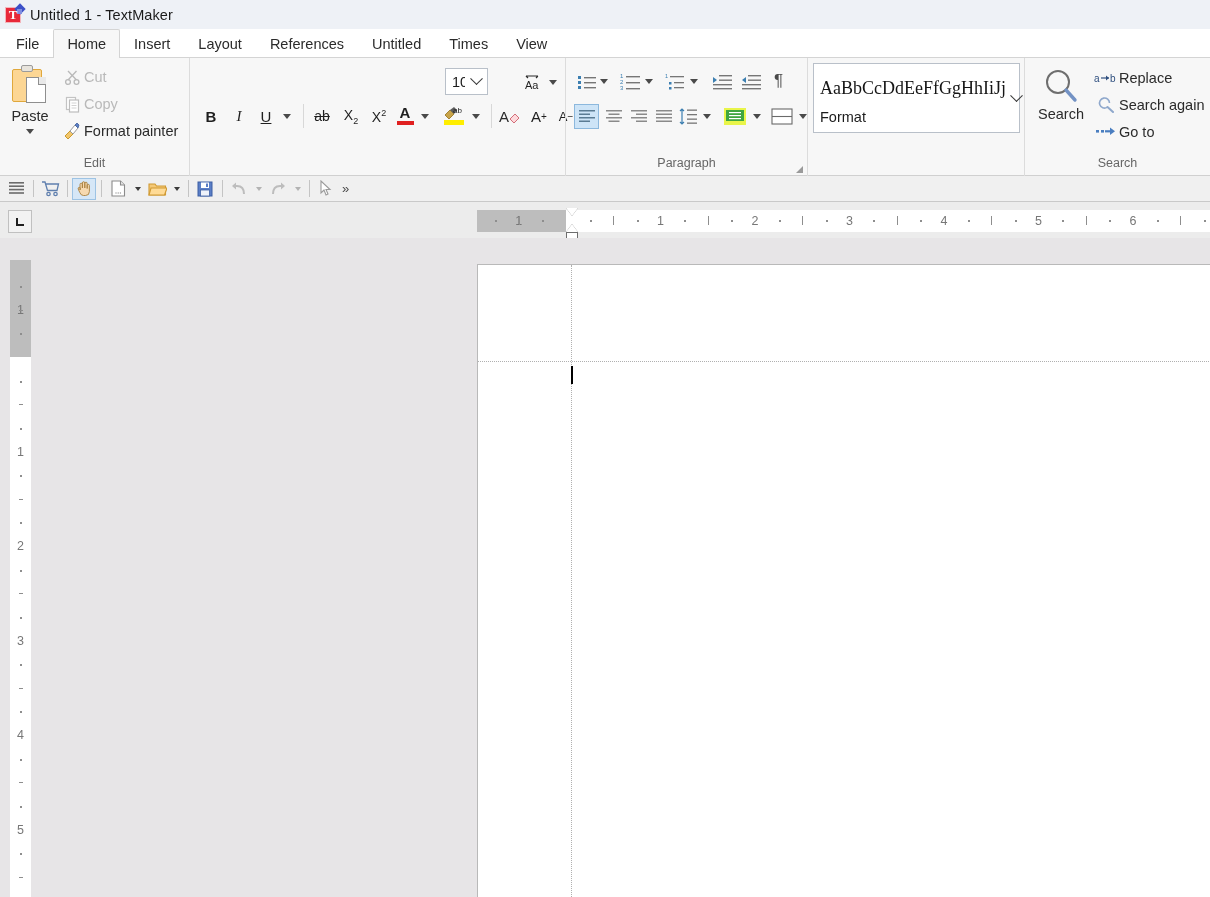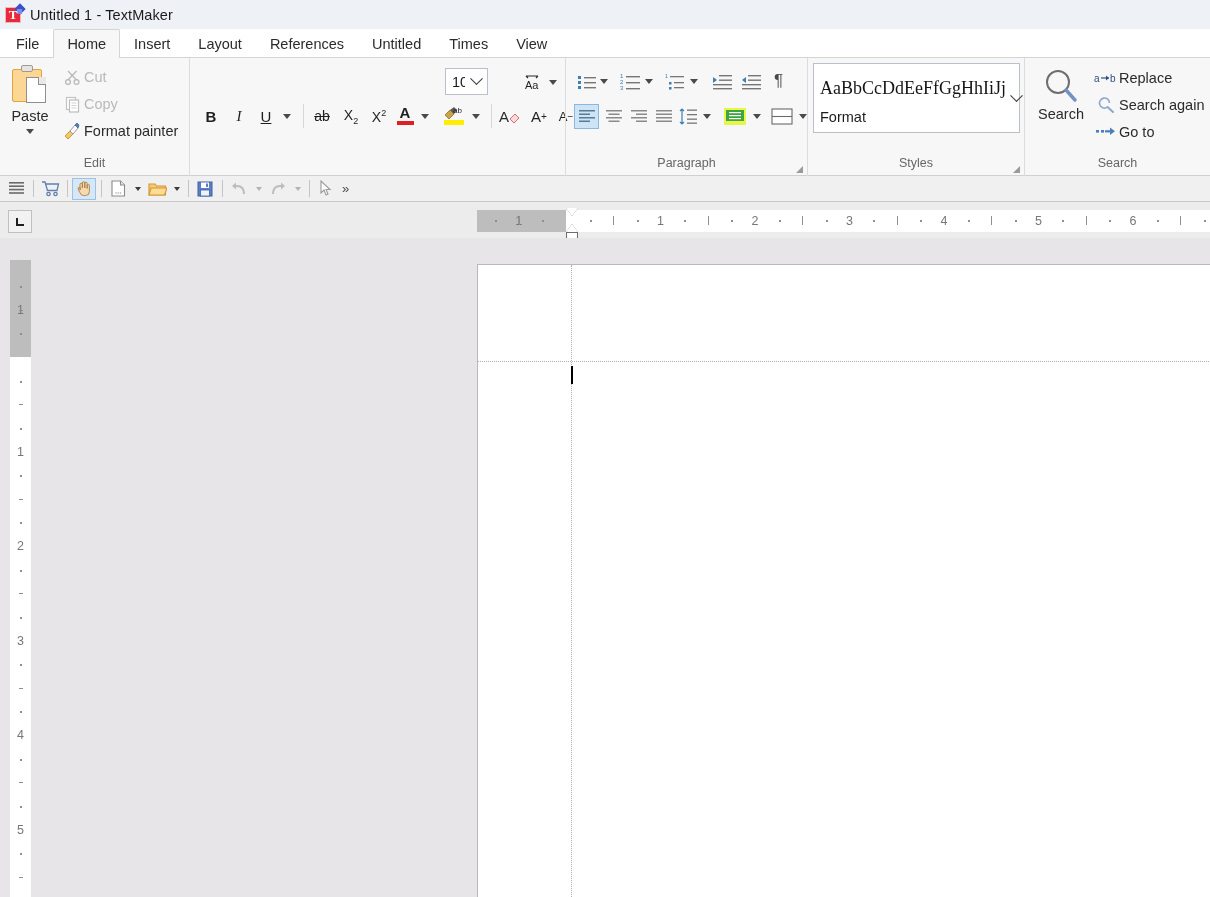--- a/index.html
+++ b/index.html
@@ -677,24 +677,20 @@
     <div class="group-body">
       <div id="style-box">
         <div id="style-inner">
           <div id="style-sample">AaBbCcDdEeFfGgHhIiJj</div>
           <div id="style-name">Format</div>
         </div>
         <div id="style-chev">
             <i class="chev"></i>
           </div>
       </div>
-    </div>
-    <div class="group-label">
-      <span>Styles</span>
-      <i class="launcher"></i>
     </div>
   </div>
 
   <div class="group" id="g-search">
     <div class="group-body">
       <div id="search-btn">
         <span style="position:absolute; top:2px;">
           <svg width="42" height="42" viewBox="0 0 42 42">
             <circle cx="18" cy="16" r="11" fill="none" stroke="#6e6e6e" stroke-width="2"></circle>
             <line x1="26" y1="24" x2="35" y2="34" stroke="#7392c4" stroke-width="3.4" stroke-linecap="round"></line>

